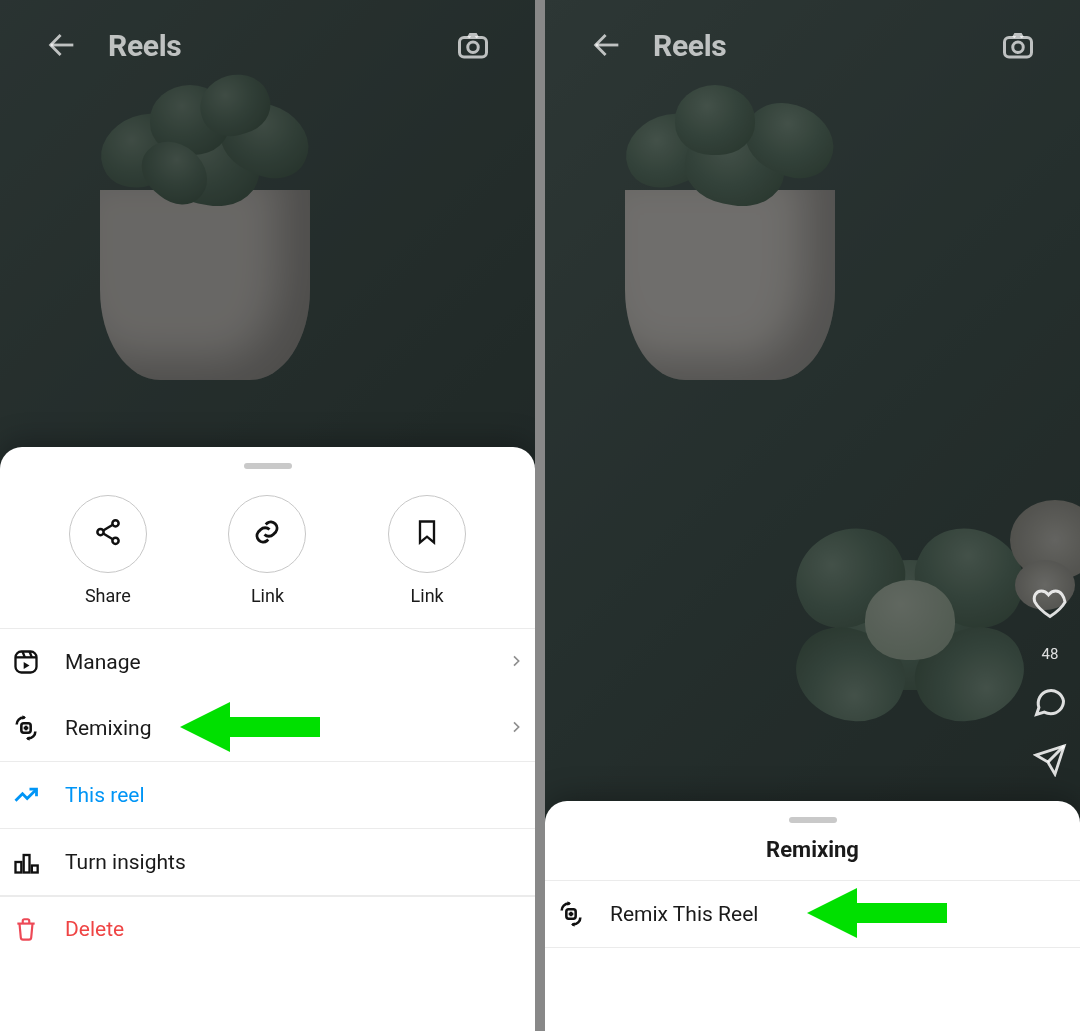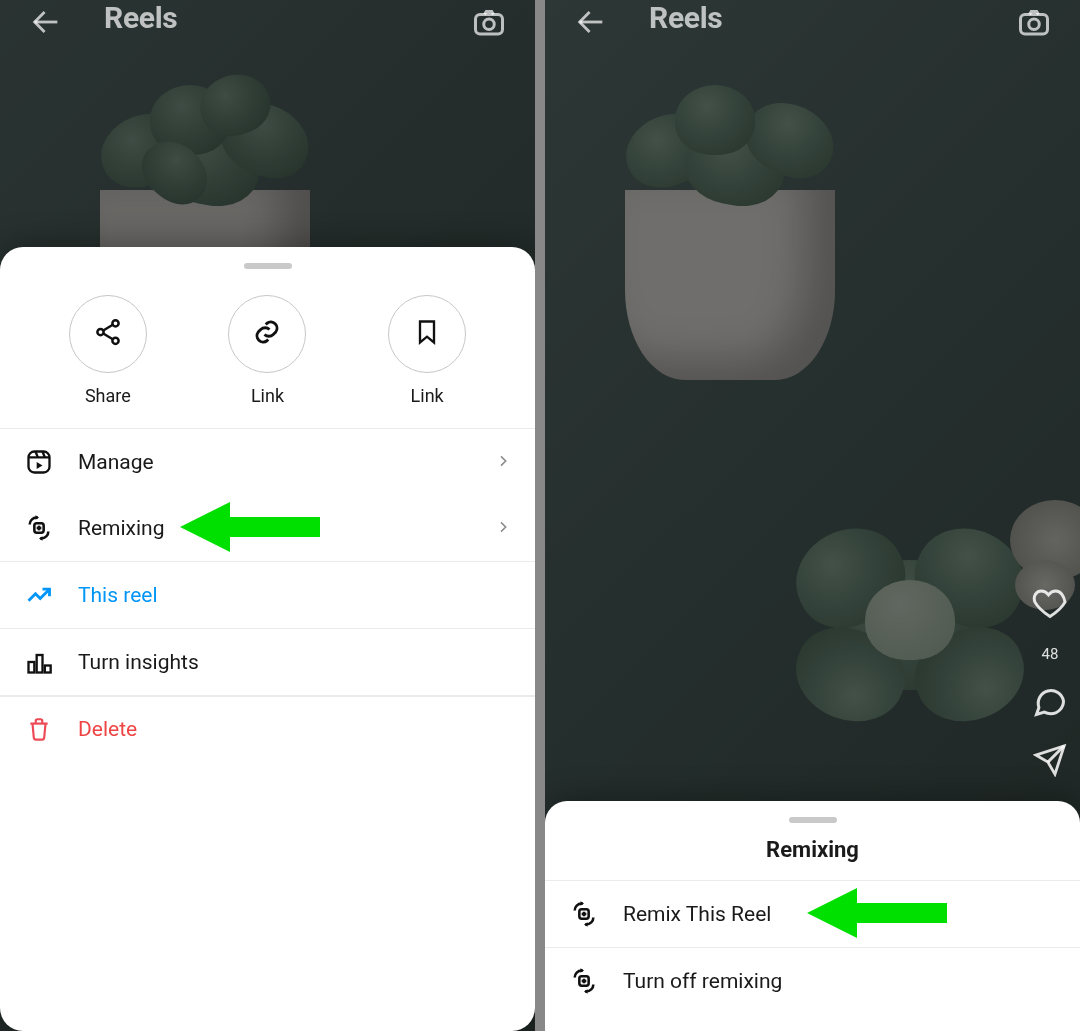--- a/index.html
+++ b/index.html
@@ -48,23 +48,23 @@
     position: absolute;
     border-radius: 50% 50% 45% 45%;
     background: radial-gradient(circle at 40% 30%, #8ca897 0%, #6b8a79 45%, #4f6b5a 100%);
   }
   
   .topbar {
     position: absolute;
     top: 0; left: 0; right: 0;
     height: 90px;
     display: flex;
-    align-items: flex-start;
-    padding: 0 24px;
-    gap: 36px;
+    align-items: center;
+    padding: 0 40px;
+    gap: 24px;
     color: rgba(255,255,255,0.7);
   }
   .topbar .title {
     font-size: 30px;
     font-weight: 700;
     flex: 1;
     letter-spacing: -0.3px;
   }
   .icon-btn {
     display: inline-flex;
@@ -112,21 +112,21 @@
     justify-content: center;
   }
   .circle-label {
     font-size: 18px;
     color: #1a1a1a;
   }
   .divider-thin { height: 1px; background: #ebebeb; }
   .row {
     display: flex;
     align-items: center;
-    padding: 19px 24px;
+    padding: 19px 11px;
     gap: 24px;
     color: #1a1a1a;
     font-size: 21px;
     cursor: pointer;
     position: relative;
   }
   .row .label { flex: 1; }
   .chev { color: #8e8e8e; }
   .row.blue { color: #0095f6; }
   .row.red  { color: #ef4444; }
@@ -186,21 +186,21 @@
       <span class="title">Reels</span>
       <span class="icon-btn">
         <svg width="36" height="36" viewBox="0 0 24 24" fill="none" stroke="rgba(255,255,255,0.7)" stroke-width="2">
             <rect x="3" y="7" width="18" height="13" rx="3"></rect>
             <circle cx="12" cy="13.5" r="3.5"></circle>
             <path d="M9 7l1.2-2h3.6L15 7"></path>
           </svg>
       </span>
     </div>
 
-    <div class="sheet" style="height:784px;border-radius:23px;">
+    <div class="sheet" style="height:584px;">
       <div class="handle"></div>
 
       <div class="top-actions">
         <div class="circle-btn">
           <div class="circle">
             <span>
               <svg width="30" height="30" viewBox="0 0 24 24" fill="none" stroke="#111" stroke-width="2">
                   <circle cx="18" cy="5" r="2.5"></circle>
                   <circle cx="6" cy="12" r="2.5"></circle>
                   <circle cx="18" cy="19" r="2.5"></circle>
@@ -400,29 +400,15 @@
         </span>
         <span class="label">Remix This Reel</span>
         <svg class="arrow" style="left:262px; top:2px;" width="140" height="60" viewBox="0 0 140 60">
           <rect x="40" y="20" width="100" height="20" fill="#00e000"></rect>
           <polygon points="0,30 50,5 50,55" fill="#00e000"></polygon>
         </svg>
       </div>
 
       <div class="divider-thin"></div>
 
-      <div class="row">
-        <span class="row-icon">
-          <svg width="28" height="28" viewBox="0 0 24 24" fill="none" stroke="#111" stroke-width="2.2">
-              <path d="M4 9a6 6 0 0 1 6-6h1"></path>
-              <polyline points="9 1 12 3 9 5" fill="#111" stroke="none"></polyline>
-              <rect x="8" y="8" width="8" height="8" rx="2"></rect>
-              <line x1="12" y1="10" x2="12" y2="14"></line>
-              <line x1="10" y1="12" x2="14" y2="12"></line>
-              <path d="M20 15a6 6 0 0 1-6 6h-1"></path>
-              <polyline points="15 23 12 21 15 19" fill="#111" stroke="none"></polyline>
-            </svg>
-        </span>
-        <span class="label">Turn off remixing</span>
-      </div>
     </div>
   </div>
 </div>
 
 </body></html>

